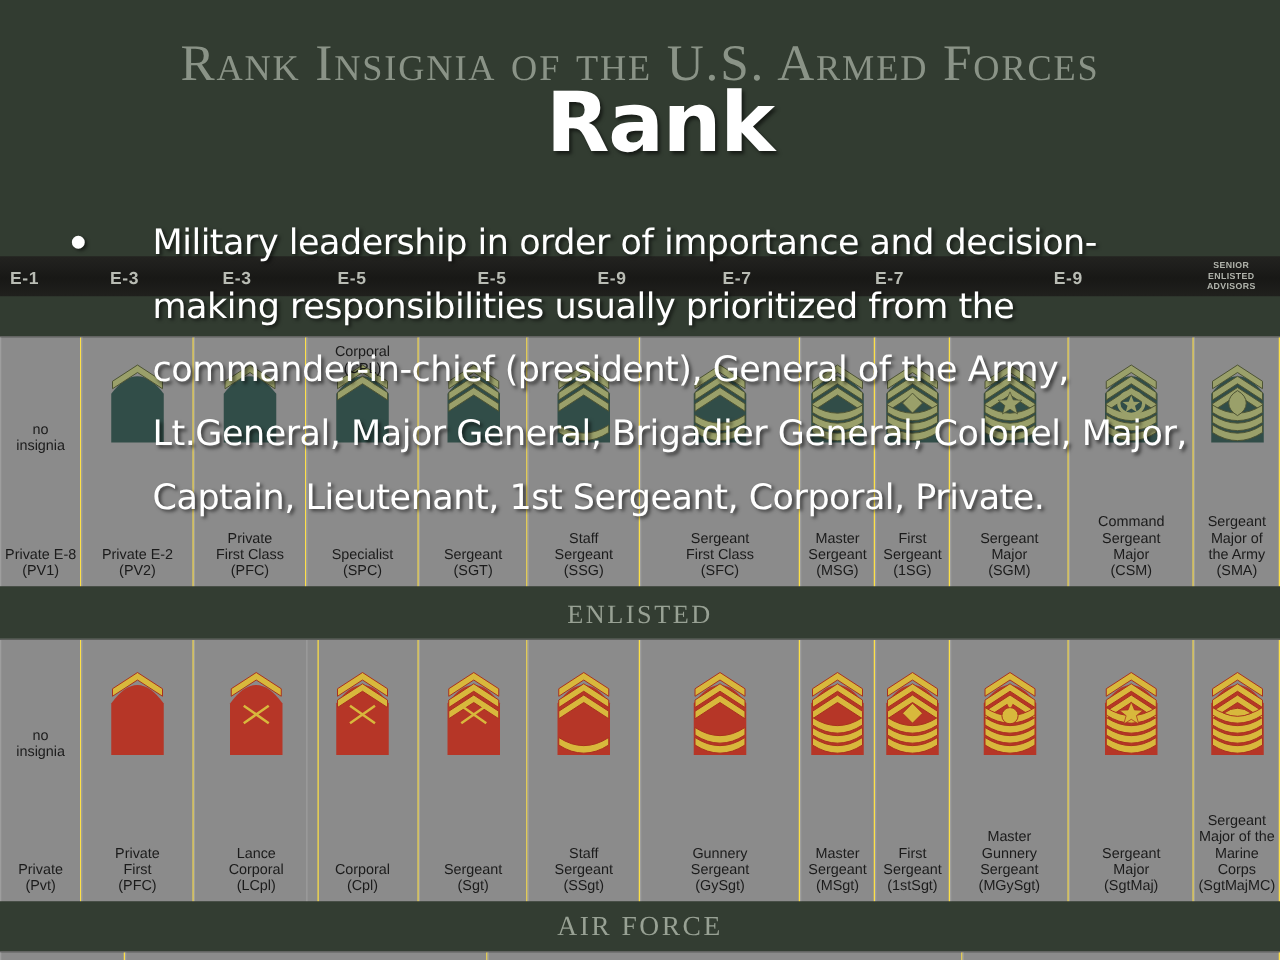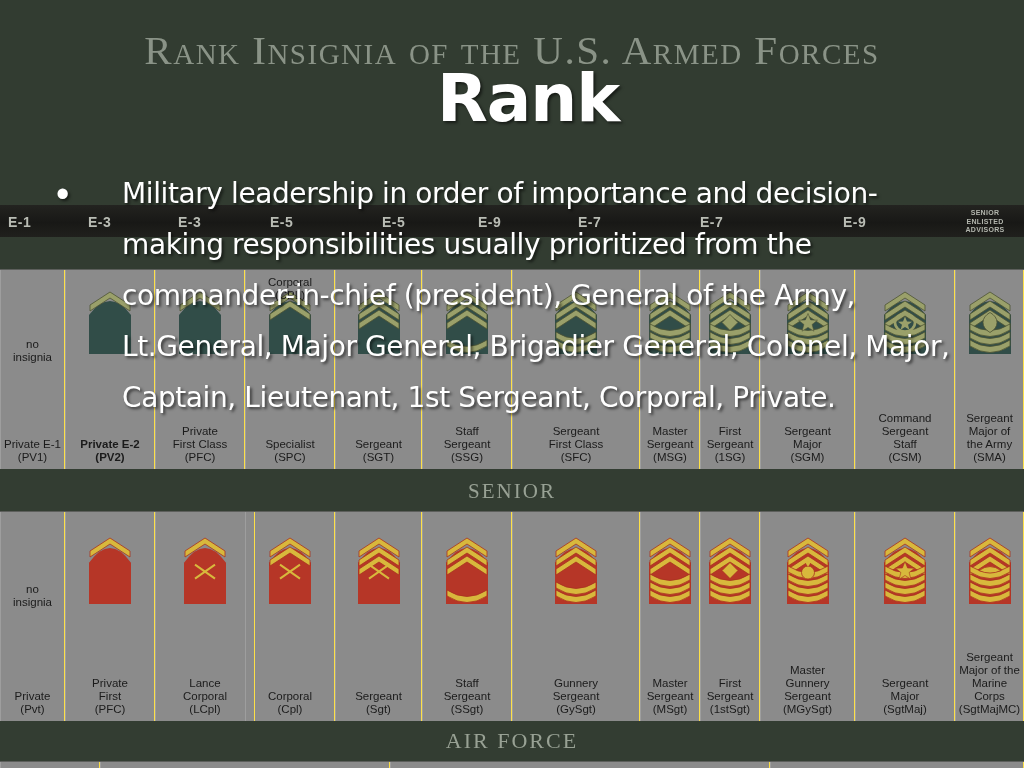--- a/index.html
+++ b/index.html
@@ -200,29 +200,29 @@
       <span class="grade" style="left:700px">E-7</span>
       <span class="grade" style="left:843px">E-9</span>
       <div class="advisors">SENIOR ENLISTED ADVISORS</div>
     </div>
 
 
     <div class="row" id="army-row" style="top:269px;height:200px;">
         <div class="cell" style="left: 0px; width: 65px;">
           <div class="no-ins" style="white-space: pre-line;">no
 insignia</div>
-          <div class="cell-label" style="white-space: pre-line;">Private E-1
+          <div class="cell-label" style="white-space: pre-line;">Private E-8
 (PV1)</div>
         </div>
         <div class="cell" style="left: 65px; width: 90px;">
           <div class="ins" style="top: 14px;"><svg width="54" height="74" viewBox="0 0 54 74">
               <path d="M6 70 L6 31.08 Q27 2.96 48 31.08 L48 70 Z" fill="#2c4a44" opacity="0.95"></path>
               <path d="M7 21 L27 8 L47 21 L47 27 L27 14 L7 27 Z" fill="#9aa06a" stroke="#4d5334" stroke-width="0.8"></path>
             </svg></div>
-          <div class="cell-label" style="white-space: pre-line; font-weight: bold;">Private E-2
+          <div class="cell-label" style="white-space: pre-line;">Private E-2
 (PV2)</div>
         </div>
         <div class="cell" style="left: 155px; width: 90px;">
           <div class="ins" style="top: 14px;"><svg width="54" height="74" viewBox="0 0 54 74">
               <path d="M6 70 L6 31.08 Q27 2.96 48 31.08 L48 70 Z" fill="#2c4a44" opacity="0.95"></path>
               <path d="M7 21 L27 8 L47 21 L47 27 L27 14 L7 27 Z" fill="#9aa06a" stroke="#4d5334" stroke-width="0.8"></path>
             </svg></div>
           <div class="cell-label" style="white-space: pre-line;">Private
 First Class
 (PFC)</div>
@@ -324,42 +324,42 @@
               <path d="M7 30 L27 17 L47 30 L47 36 L27 23 L7 36 Z" fill="#9aa06a" stroke="#4d5334" stroke-width="0.8"></path>
               <path d="M7 39 L27 26 L47 39 L47 45 L27 32 L7 45 Z" fill="#9aa06a" stroke="#4d5334" stroke-width="0.8"></path>
               <path d="M7 56 Q27 69 47 56 L47 62 Q27 75 7 62 Z" fill="#9aa06a" stroke="#4d5334" stroke-width="0.8"></path>
               <path d="M7 48 Q27 61 47 48 L47 54 Q27 67 7 54 Z" fill="#9aa06a" stroke="#4d5334" stroke-width="0.8"></path>
               <path d="M7 40 Q27 53 47 40 L47 46 Q27 59 7 46 Z" fill="#9aa06a" stroke="#4d5334" stroke-width="0.8"></path>
               <ellipse cx="27" cy="38.480000000000004" rx="10" ry="9" fill="none" stroke="#9aa06a" stroke-width="2.6"></ellipse>
               <path d="M27 32.480000000000004 l2 5 5 .2-4 3 1.4 5-4.4-2.8-4.4 2.8 1.4-5-4-3 5-.2Z" fill="#9aa06a"></path>
             </svg></div>
           <div class="cell-label" style="white-space: pre-line;">Command
 Sergeant
-Staff
+Major
 (CSM)</div>
         </div>
         <div class="cell" style="left: 955px; width: 69px;">
           <div class="ins" style="top: 14px;"><svg width="54" height="74" viewBox="0 0 54 74">
               <path d="M6 70 L6 31.08 Q27 2.96 48 31.08 L48 70 Z" fill="#2c4a44" opacity="0.95"></path>
               <path d="M7 21 L27 8 L47 21 L47 27 L27 14 L7 27 Z" fill="#9aa06a" stroke="#4d5334" stroke-width="0.8"></path>
               <path d="M7 30 L27 17 L47 30 L47 36 L27 23 L7 36 Z" fill="#9aa06a" stroke="#4d5334" stroke-width="0.8"></path>
               <path d="M7 39 L27 26 L47 39 L47 45 L27 32 L7 45 Z" fill="#9aa06a" stroke="#4d5334" stroke-width="0.8"></path>
               <path d="M7 56 Q27 69 47 56 L47 62 Q27 75 7 62 Z" fill="#9aa06a" stroke="#4d5334" stroke-width="0.8"></path>
               <path d="M7 48 Q27 61 47 48 L47 54 Q27 67 7 54 Z" fill="#9aa06a" stroke="#4d5334" stroke-width="0.8"></path>
               <path d="M7 40 Q27 53 47 40 L47 46 Q27 59 7 46 Z" fill="#9aa06a" stroke="#4d5334" stroke-width="0.8"></path>
               <path d="M27 28.480000000000004 q7 4 7 10 0 6-7 10 -7-4-7-10 0-6 7-10Z" fill="#9aa06a" stroke="#4d5334" stroke-width="0.8"></path>
             </svg></div>
           <div class="cell-label" style="white-space: pre-line;">Sergeant
 Major of
 the Army
 (SMA)</div>
         </div>
       </div>
 
-    <div class="svc-band" style="top:469px;height:42px;font-size:21px;line-height:44px;">SENIOR</div>
+    <div class="svc-band" style="top:469px;height:42px;font-size:21px;line-height:44px;">ENLISTED</div>
 
     <div class="row" id="marines-row" style="top:511px;height:210px;">
         <div class="cell" style="left: 0px; width: 65px;">
           <div class="no-ins" style="white-space: pre-line;">no
 insignia</div>
           <div class="cell-label" style="white-space: pre-line;">Private
 (Pvt)</div>
         </div>
         <div class="cell" style="left: 65px; width: 90px;">
           <div class="ins" style="top: 18px;"><svg width="54" height="78" viewBox="0 0 54 78">

